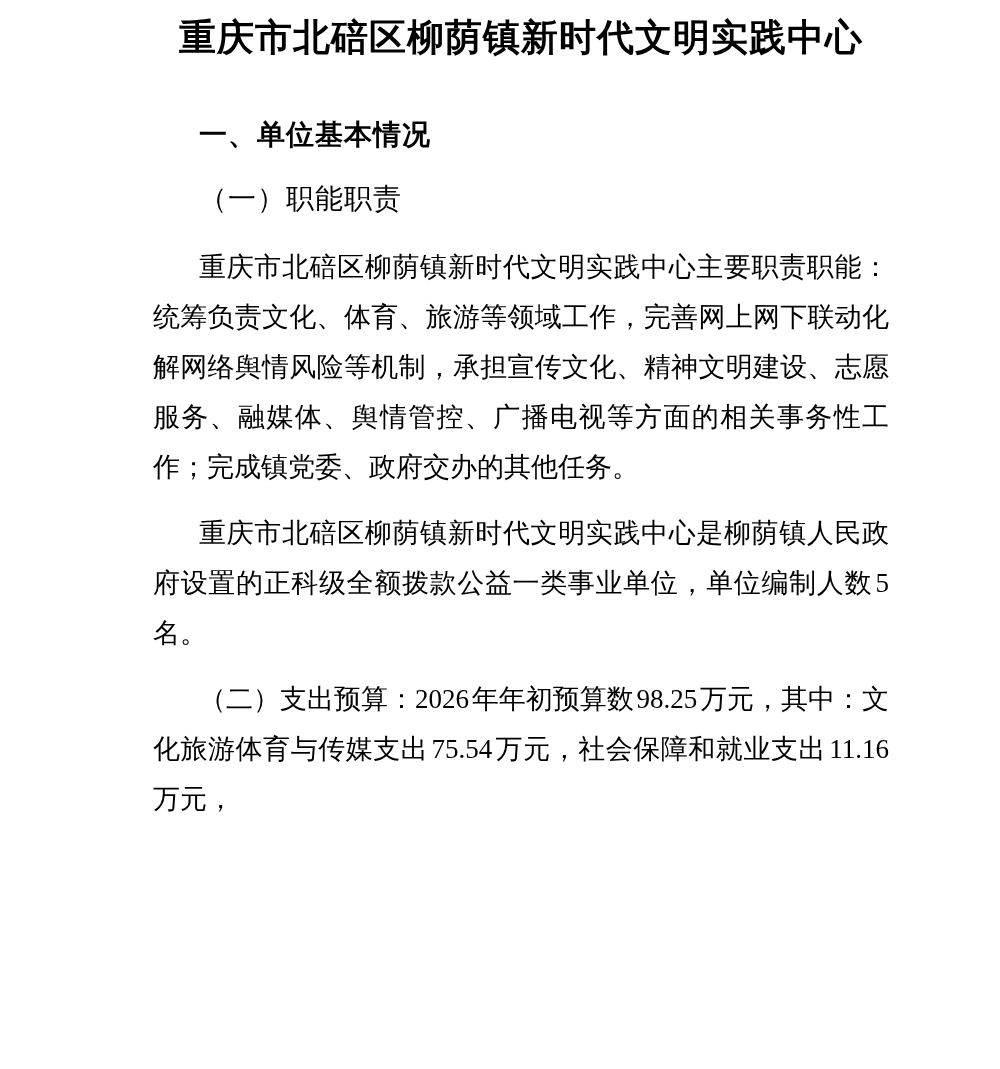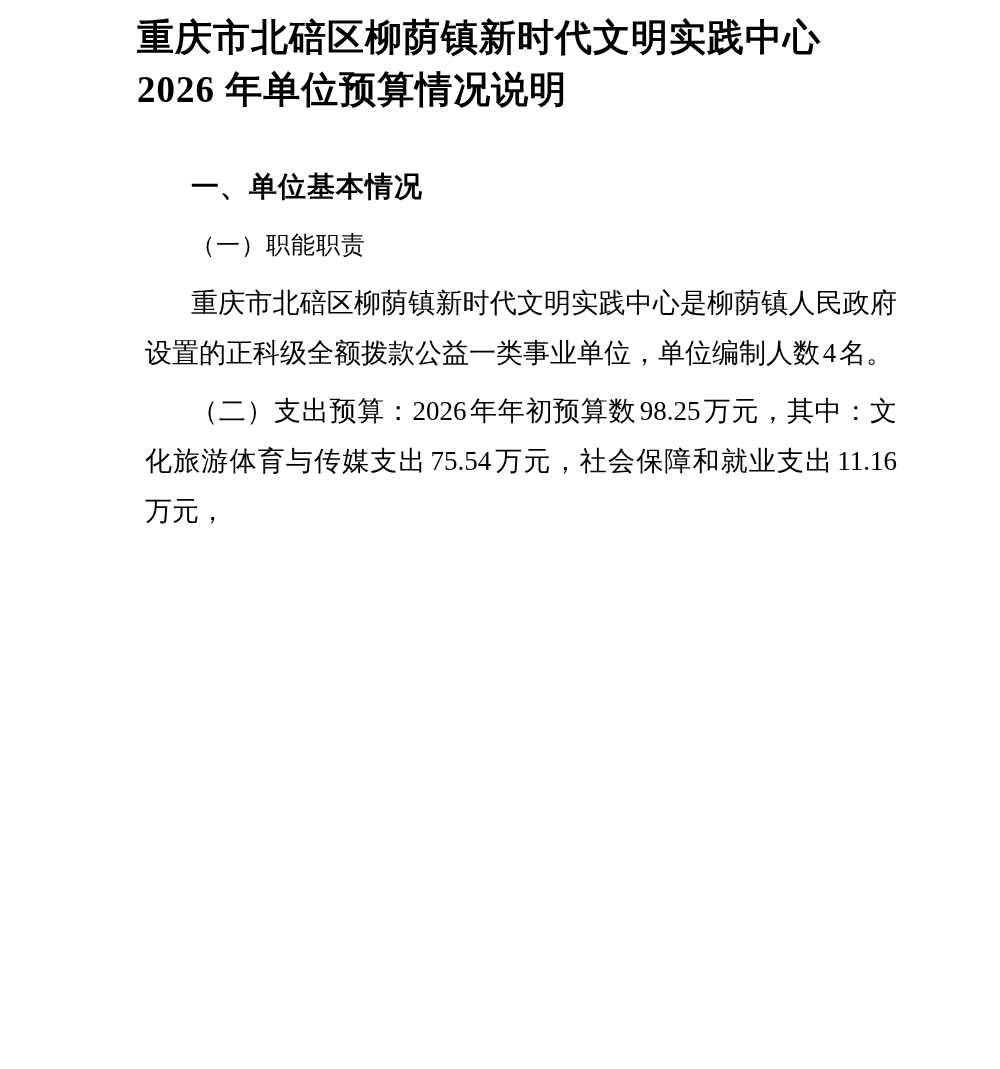--- a/index.html
+++ b/index.html
@@ -12,59 +12,60 @@
     width: 1000px;
     height: 1069px;
     background: #ffffff;
     color: #000000;
     box-sizing: border-box;
     padding: 12px 95px 0 137px;
     overflow: hidden;
     font-family: "Liberation Serif", "DejaVu Serif", serif;
   }
   .doc-title {
+    text-align: center;
     font-family: "Liberation Serif", "DejaVu Serif", serif;
     font-weight: 700;
     font-size: 37px;
     line-height: 52px;
     margin-bottom: 46px;
     letter-spacing: 1px;
   }
   .content p {
-    margin: 8px;
+    margin: 16px;
     line-height: 50px;
   }
   .h1 {
     font-family: "Liberation Sans", "DejaVu Sans", sans-serif;
     font-weight: 700;
     font-size: 28px;
     text-indent: 46px;
     letter-spacing: 1px;
   }
   .h2 {
-    font-family: Liberation Sans, sans-serif;
-    font-size: 24px;
+    font-family: Liberation Mono, monospace;
+    font-size: 28px;
     text-indent: 46px;
     letter-spacing: 1px;
   }
   .body-para {
     font-family: "Liberation Serif", "DejaVu Serif", serif;
     font-size: 27px;
     text-align: justify;
     text-indent: 46px;
     word-spacing: -4px;
   }
 </style>
 </head>
 <body>
 
 <div class="page">
   <header class="doc-title">
     <div>重庆市北碚区柳荫镇新时代文明实践中心</div>
-    <div>2026 年单位预算情况说明</div>
   </header>
   <main class="content">
     <p class="h1">一、单位基本情况</p>
     <p class="h2">（一）职能职责</p>
-    <p class="body-para">重庆市北碚区柳荫镇新时代文明实践中心是柳荫镇人民政府设置的正科级全额拨款公益一类事业单位，单位编制人数 4 名。</p>
+    <p class="body-para">重庆市北碚区柳荫镇新时代文明实践中心主要职责职能：统筹负责文化、体育、旅游等领域工作，完善网上网下联动化解网络舆情风险等机制，承担宣传文化、精神文明建设、志愿服务、融媒体、舆情管控、广播电视等方面的相关事务性工作；完成镇党委、政府交办的其他任务。</p>
+    <p class="body-para">重庆市北碚区柳荫镇新时代文明实践中心是柳荫镇人民政府设置的正科级全额拨款公益一类事业单位，单位编制人数 5 名。</p>
     <p class="body-para">（二）支出预算：2026 年年初预算数 98.25 万元，其中：文化旅游体育与传媒支出 75.54 万元，社会保障和就业支出 11.16 万元，</p>
   </main>
 </div>
 
 </body></html>

